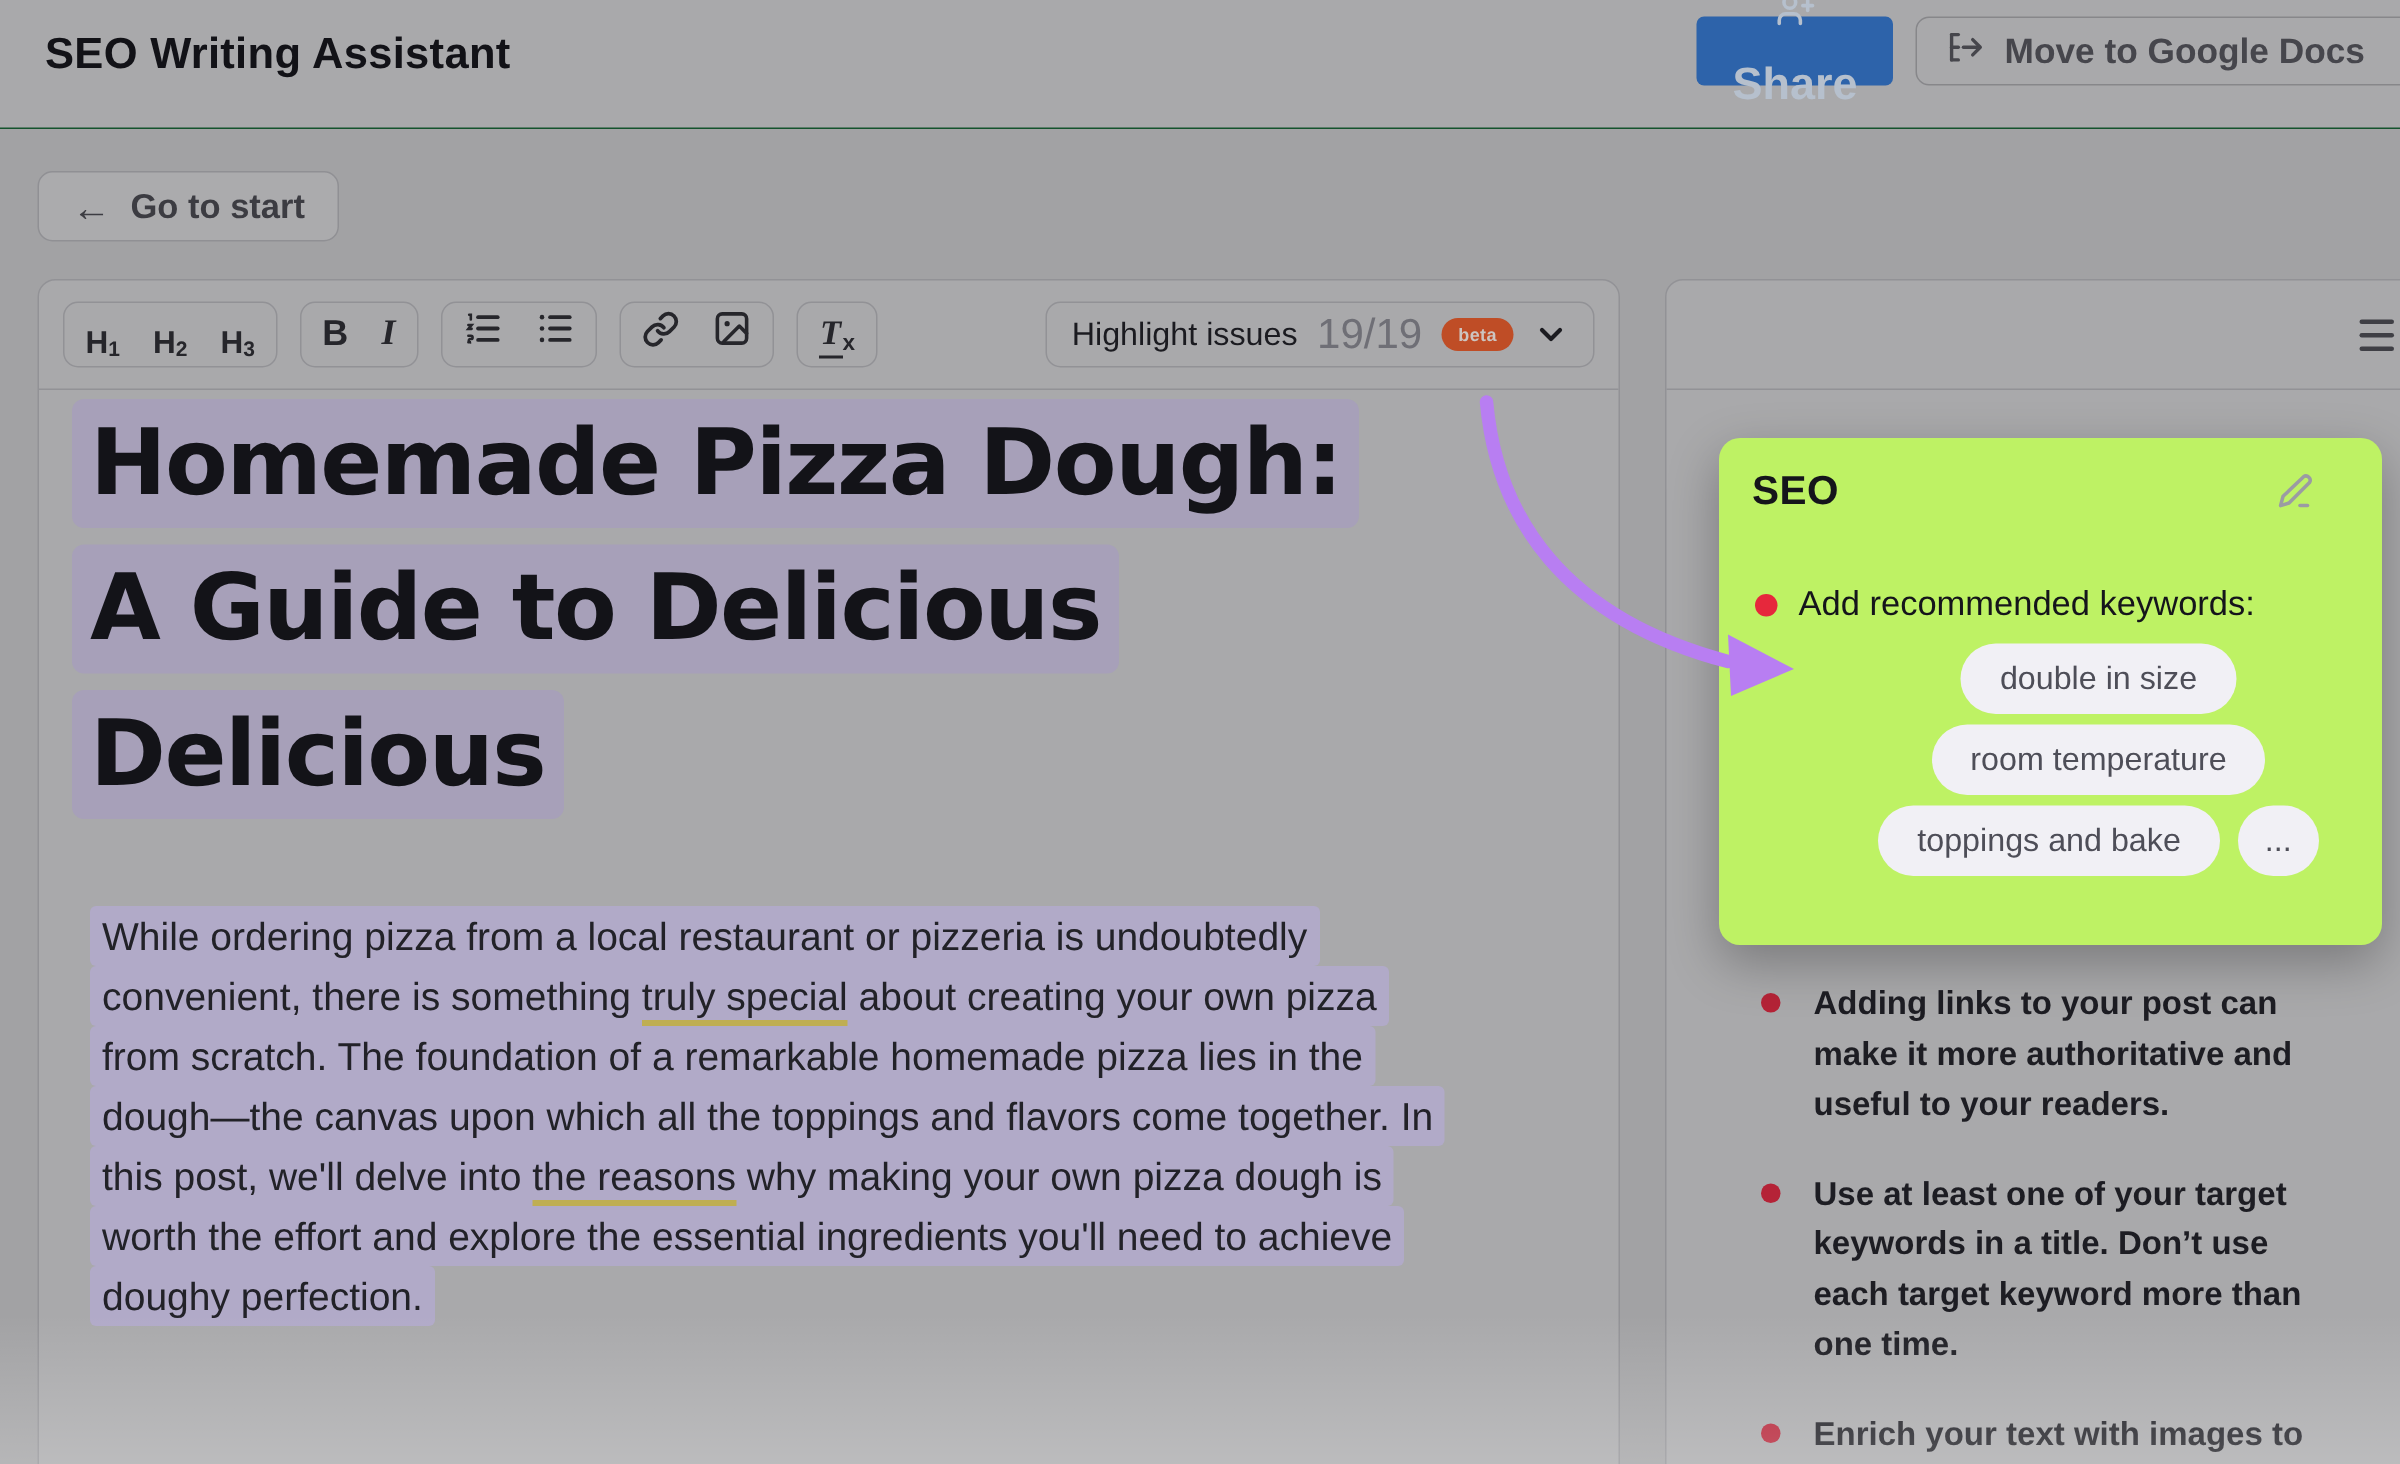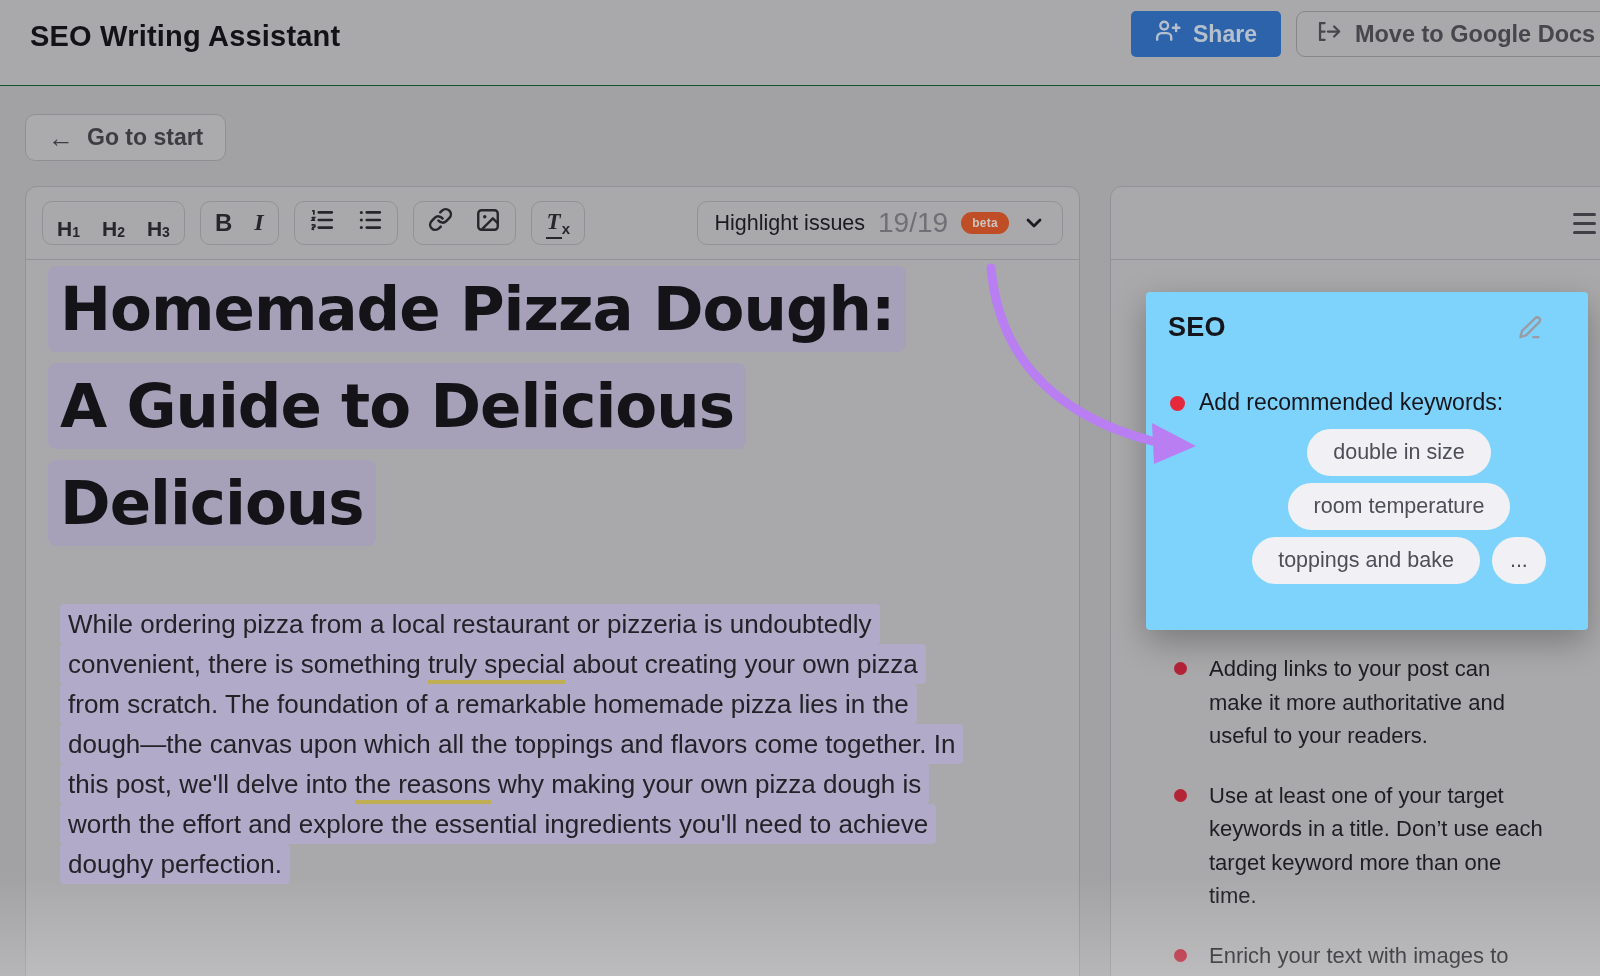--- a/index.html
+++ b/index.html
@@ -17,22 +17,23 @@
     border-bottom:1px solid #14532d;
   }
   .app-title {
     position:absolute; left:30px; top:20px;
     font-size:29px; font-weight:bold; color:#121217; letter-spacing:.2px;
   }
   .header-actions { position:absolute; left:1131px; top:11px; display:flex; gap:15px; }
   .btn { display:flex; align-items:center; justify-content:center; cursor:pointer; }
   .share-btn {
     height:46px; padding:0 24px; gap:12px; border-radius:5px;
-    background:var(--share_blue,#2d63aa); color:#b6c0cd; font-size:23px; font-weight:bold;
+    background:var(--share_blue,#2d63aa); color:#b6c0cd; font-size:30px; font-weight:bold;
     border:none;
+    flex-direction:column;
   }
   .share-btn svg { stroke:#b6c0cd; }
   .move-btn {
     height:46px; width:360px; padding:0 18px; gap:13px; border-radius:9px;
     background:var(--panel_bg,#a9a9ab); border:1px solid #87878a;
     color:#46464c; font-size:23.5px; font-weight:bold; justify-content:flex-start;
   }
   .move-btn svg { stroke:#46464c; flex:0 0 auto; }
 
   
@@ -102,28 +103,28 @@
   
   .right-panel {
     position:absolute; left:1110px; top:186px; width:560px; height:900px;
     background:var(--panel_bg,#a9a9ab); border:1px solid #929296; border-radius:12px;
   }
   .panel-header { height:73px; border-bottom:1px solid #929296; position:relative; }
   .hamburger { position:absolute; left:462px; top:26px; width:23px; cursor:pointer; }
   .hamburger div { height:3px; background:#3f3f45; border-radius:2px; margin-bottom:6px; }
 
   .tips { position:absolute; left:63px; top:465px; width:420px; }
-  .tip { display:flex; gap:22px; margin-bottom:26px; }
+  .tip { display:flex; gap:22px; margin-bottom:26px;font-weight:bold; }
   .tip-dot { flex:0 0 13px; width:13px; height:13px; border-radius:50%; background:var(--bullet_red_dim,#b52337); margin-top:10px; }
   .tip-text { width:340px; font-size:22px; line-height:33.5px; color:#1d1d23; }
 
   
   .seo-card {
     position:absolute; left:1146px; top:292px; width:442px; height:338px;
-    background:#7dd3fc; border-radius:4px; z-index:10;
+    background:#bef264; border-radius:14px; z-index:10;
     box-shadow:0 12px 34px rgba(0,0,0,.28);
   }
   .seo-head { display:flex; align-items:center; justify-content:space-between; margin:20px 44px 0 22px; }
   .seo-title { font-size:27px; font-weight:bold; color:#15151b; letter-spacing:.3px; }
   .pencil-icon svg { stroke:#9b9ba3; display:block; cursor:pointer; }
   .rec-row { display:flex; gap:14px; margin:46px 20px 0 24px; }
   .rec-dot { flex:0 0 15px; width:15px; height:15px; border-radius:50%; background:var(--bullet_red,#e6283c); margin-top:7px; }
   .rec-text { font-size:23px; color:#15151b; }
   .pills { margin:13px 0 0 64px; display:flex; flex-direction:column; gap:7px; align-items:center; }
   .pill-row { display:flex; gap:12px; align-items:center; }

